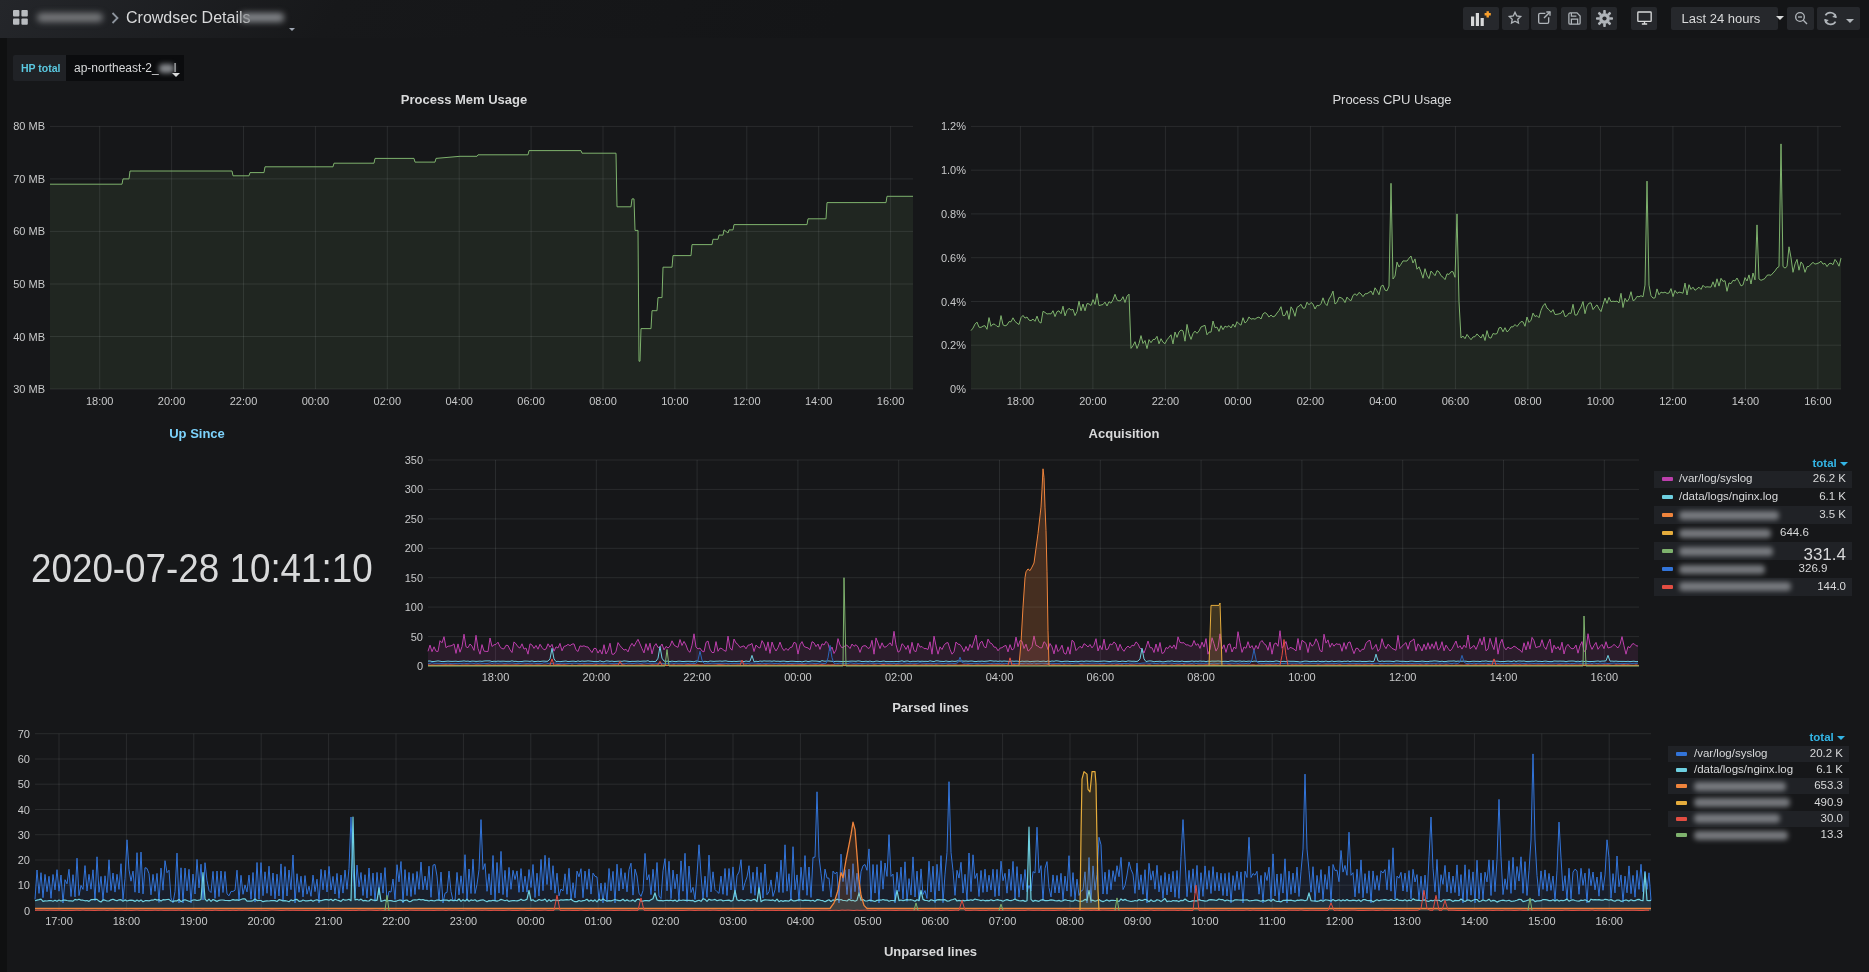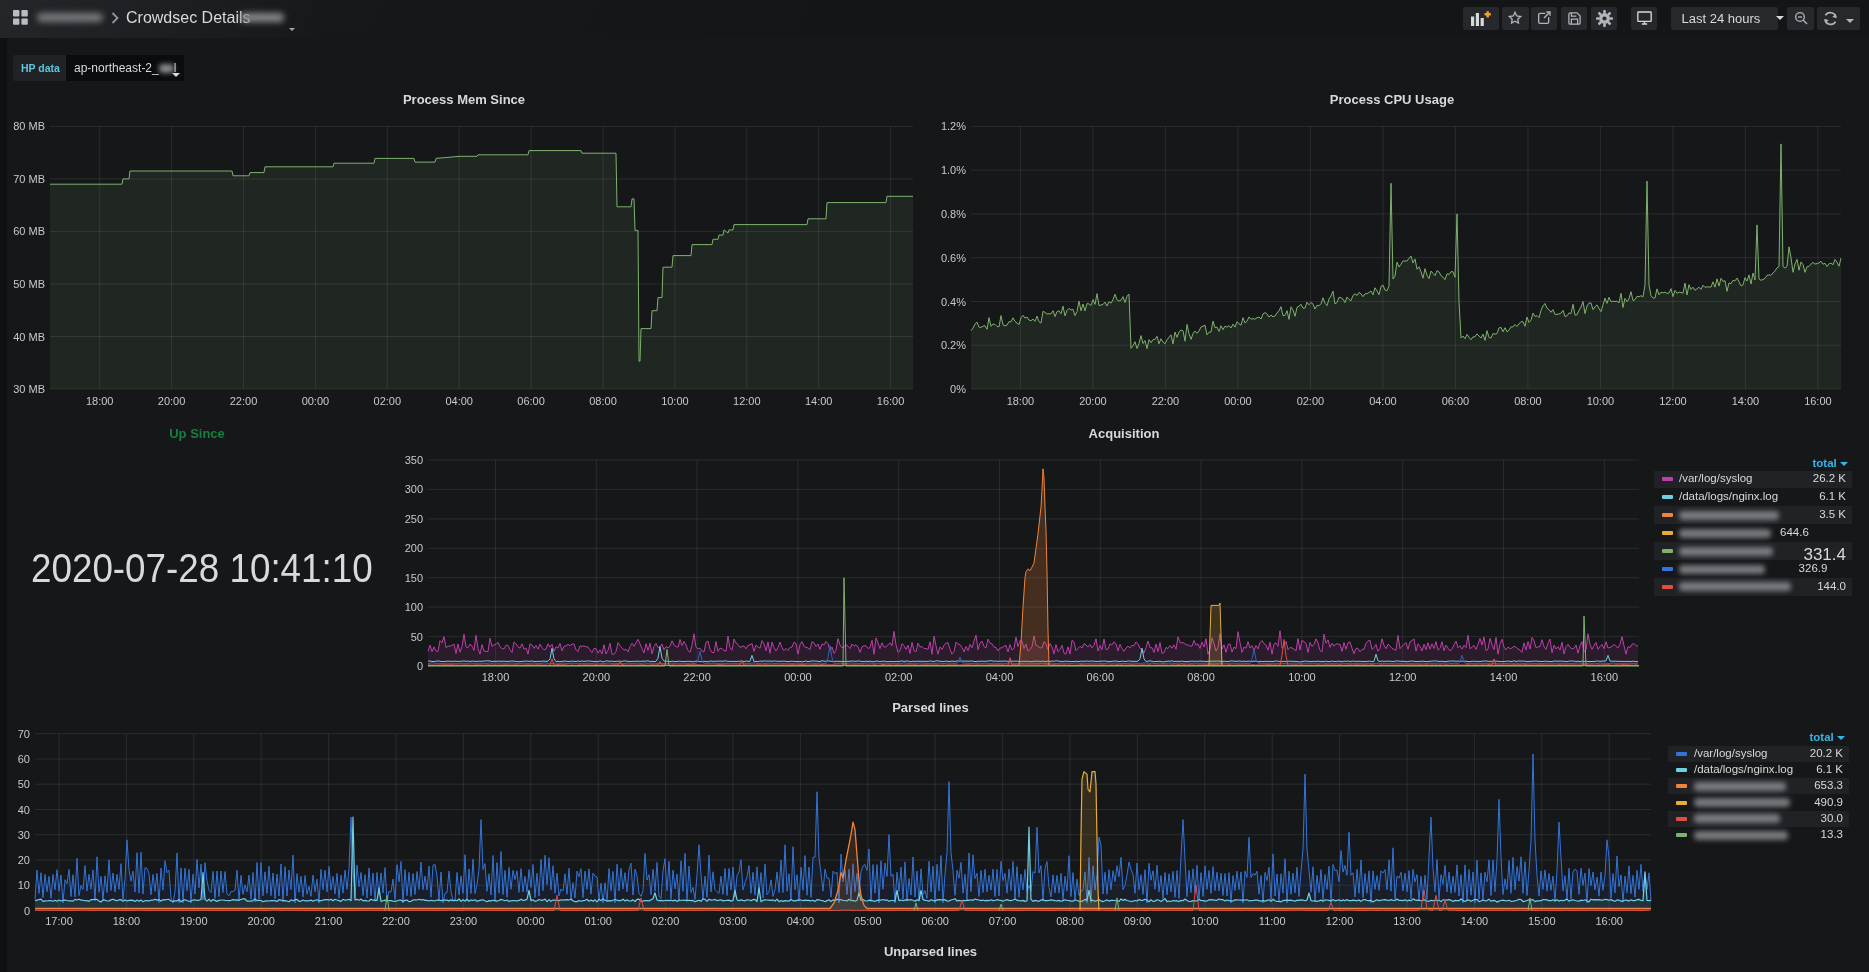--- a/index.html
+++ b/index.html
@@ -91,28 +91,28 @@
           <path d="M19.7 10.8A8 8 0 0 0 4.9 7.6"></path>
         </g>
         <path d="M19.2 5.2l1.3 6-6-1.3z" fill="#b0b5ba"></path>
         <path d="M4.8 18.8l-1.3-6 6 1.3z" fill="#b0b5ba"></path>
       </svg>
       <span style="margin-left:7px"><span style="display:inline-block;width:0;height:0;border-left:4px solid transparent;border-right:4px solid transparent;border-top:4px solid #b0b5ba"></span></span>
     </div>
 </div>
 
 <div style="position:absolute;left:13px;top:55px;height:26px;display:flex">
-  <div style="background:#202226;color:#5ac8e0;font-size:10.5px;font-weight:700;display:flex;align-items:center;padding:0 8px;border-radius:2px 0 0 2px;width:53px;white-space:nowrap">HP data</div>
+  <div style="background:#202226;color:#5ac8e0;font-size:10.5px;font-weight:700;display:flex;align-items:center;padding:0 8px;border-radius:2px 0 0 2px;width:53px;white-space:nowrap">HP total</div>
   <div style="background:#0b0c0e;color:#d8d9da;font-size:12px;display:flex;align-items:center;padding:0 8px;position:relative;width:118px;white-space:nowrap">ap-northeast-2_<span style="display:inline-block;width:15px;height:9px;border-radius:4px;background:#85888c;filter:blur(2.5px);flex:none"></span>l
   <span style="position:absolute;right:4px;top:11px"><span style="display:inline-block;width:0;height:0;border-left:4px solid transparent;border-right:4px solid transparent;border-top:4px solid #d8d9da"></span></span></div>
 </div>
 
-<div style="position:absolute;left:0px;top:92px;width:928px;text-align:center;font-size:13px;font-weight:600;color:#d8d9da">Process Mem Since</div>
-<div style="position:absolute;left:928px;top:92px;width:928px;text-align:center;font-size:13px;font-weight:700;color:#d8d9da">Process CPU Usage</div>
-<div style="position:absolute;left:8px;top:426px;width:378px;text-align:center;font-size:13px;font-weight:600;color:#15803d">Up Since</div>
+<div style="position:absolute;left:0px;top:92px;width:928px;text-align:center;font-size:13px;font-weight:600;color:#d8d9da">Process Mem Usage</div>
+<div style="position:absolute;left:928px;top:92px;width:928px;text-align:center;font-size:13px;font-weight:400;color:#d8d9da">Process CPU Usage</div>
+<div style="position:absolute;left:8px;top:426px;width:378px;text-align:center;font-size:13px;font-weight:600;color:#7dd3fc">Up Since</div>
 <div style="position:absolute;left:394px;top:426px;width:1460px;text-align:center;font-size:13px;font-weight:600;color:#d8d9da">Acquisition</div>
 <div style="position:absolute;left:8px;top:700px;width:1845px;text-align:center;font-size:13px;font-weight:600;color:#d8d9da">Parsed lines</div>
 <div style="position:absolute;left:8px;top:944px;width:1845px;text-align:center;font-size:13px;font-weight:700;color:#d8d9da">Unparsed lines</div>
 <div style="position:absolute;left:31px;top:546px;font-size:40px;color:#d8d9da;white-space:nowrap;transform:scaleX(.92);transform-origin:0 50%">2020-07-28 10:41:10</div>
 
 <svg width="1869" height="972" viewBox="0 0 1869 972" style="position:absolute;left:0;top:0" font-family="Liberation Sans, sans-serif">
 <path d="M50,184.2 122,184.2 123,178.9 129,178.9 130,171 232,171 233,175.8 249,175.8 250,172.6 264,172.6 265,166.8 333,166.8 334,163.2 374,163.2 375,158.4 414,158.4 415,162.1 435,162.1 436,158.4 460,156.3 477,156.3 478,154.8 528,154.8 529,150.6 581,150.6 582,153.2 616,153.2 617,206.8 631,206.8 632,198.9 634,198.9 635,230.4 638,230.4 639,361.2 640,361.2 641,328.6 651,328.6 652,310.7 657,310.7 658,297.6 662,297.6 663,267.2 672,267.2 673,255.6 691,255.6 692,244.6 712,244.6 713,239.3 718,239.3 719,235.1 723,235.1 724,229.9 728,233 729,229.9 733,229.9 734,224.6 807,224.6 808,218.8 826,218.8 827,202.6 886,202.6 887,196.3 913,196.3 L913,389 L50,389 Z" fill="#7EB26D" fill-opacity="0.1" stroke="none"></path>
 <line x1="50" y1="126.4" x2="913" y2="126.4" stroke="rgba(216,222,228,0.10)" stroke-width="1"></line>
 <text x="45" y="130.4" text-anchor="end" font-size="11" fill="#c8c9ca">80 MB</text>
 <line x1="50" y1="178.9" x2="913" y2="178.9" stroke="rgba(216,222,228,0.10)" stroke-width="1"></line>

